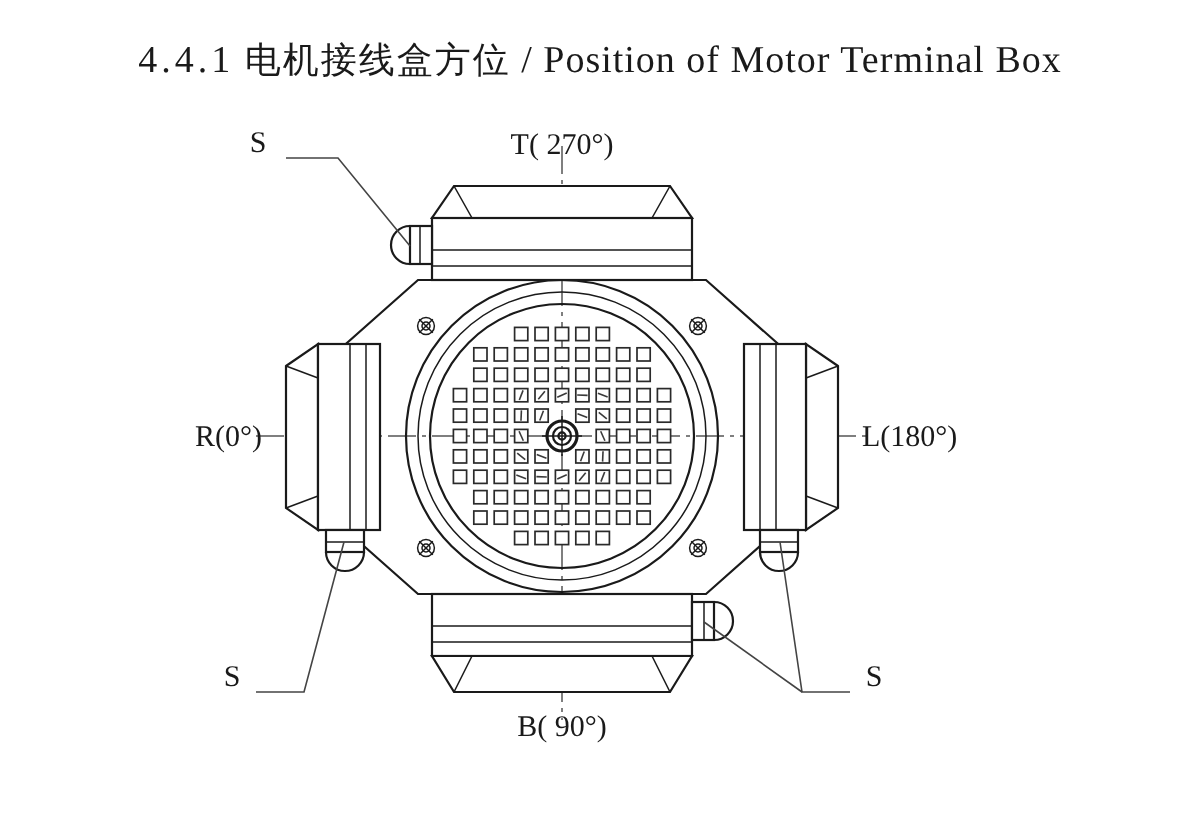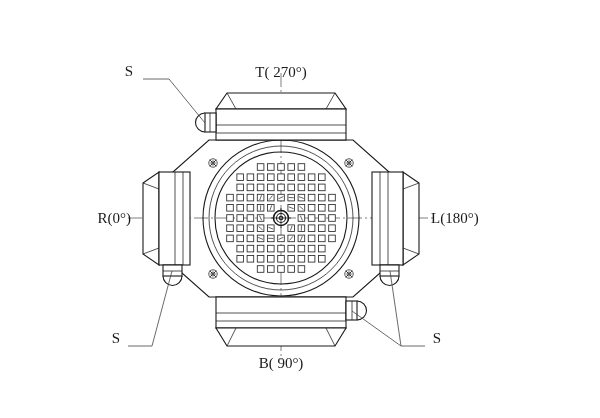--- a/index.html
+++ b/index.html
@@ -46,20 +46,26 @@
   .vent { stroke: #2a2a2a; fill: #ffffff; stroke-width: 0.85; }
   .lbl  { font-family: "Liberation Serif", serif; font-size: 15px; fill: #1a1a1a; }
   .lbl-s{ font-family: "Liberation Serif", serif; font-size: 15px; fill: #1a1a1a; }
   .wht  { fill: #ffffff; }
 </style>
 </head>
 <body>
 
 <div id="page">
 
+  <div id="title">
+    <span class="num">4.4.1</span>
+    <span class="cjk">电机接线盒方位</span>
+    <span>/</span>
+    <span>Position of Motor Terminal Box</span>
+  </div>
 
   <div id="diagram">
     <svg width="600" height="350" viewBox="0 0 600 350">
 
       <g>
         <line class="cl" x1="128" y1="163" x2="435" y2="163"></line>
         <line class="cl" x1="281" y1="18" x2="281" y2="305"></line>
       </g>
 
       <g>

